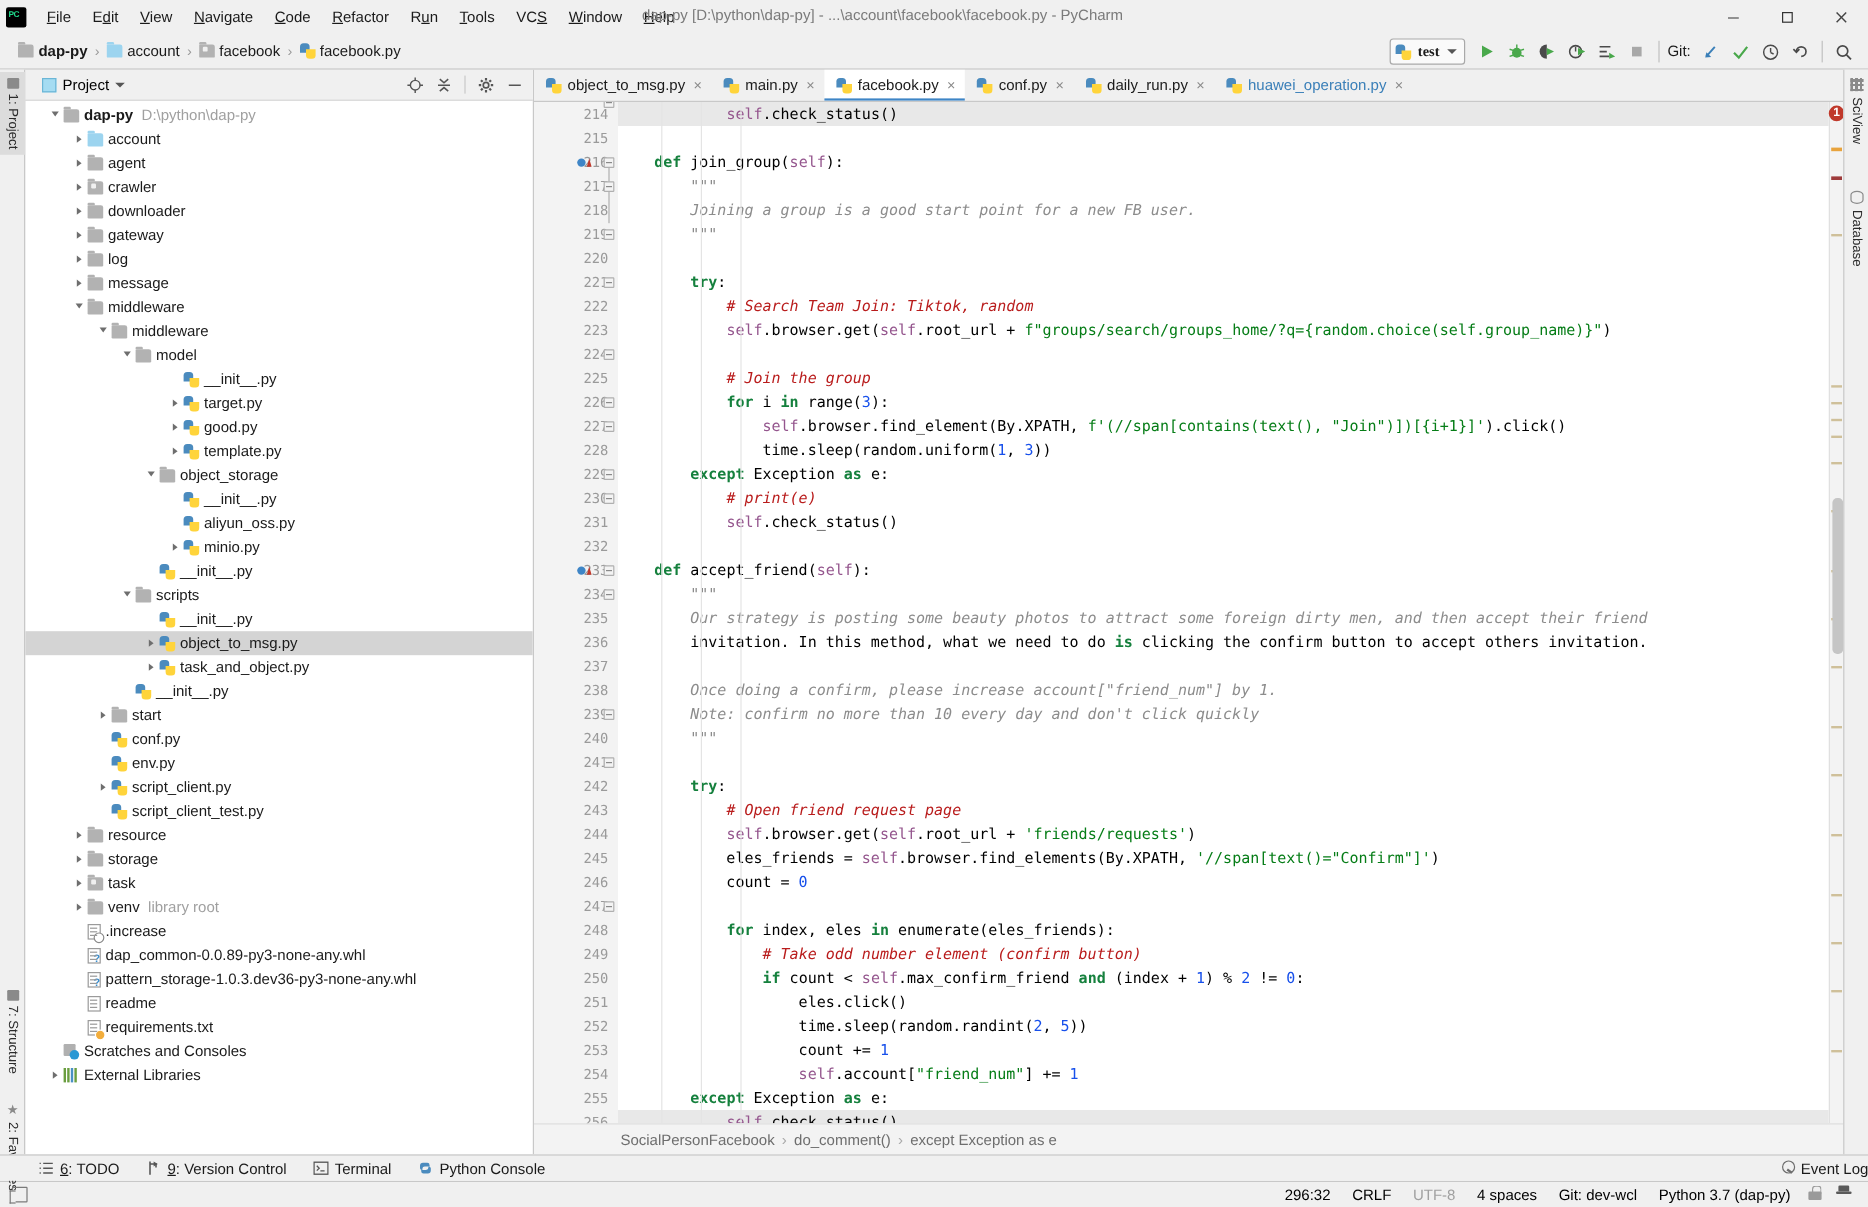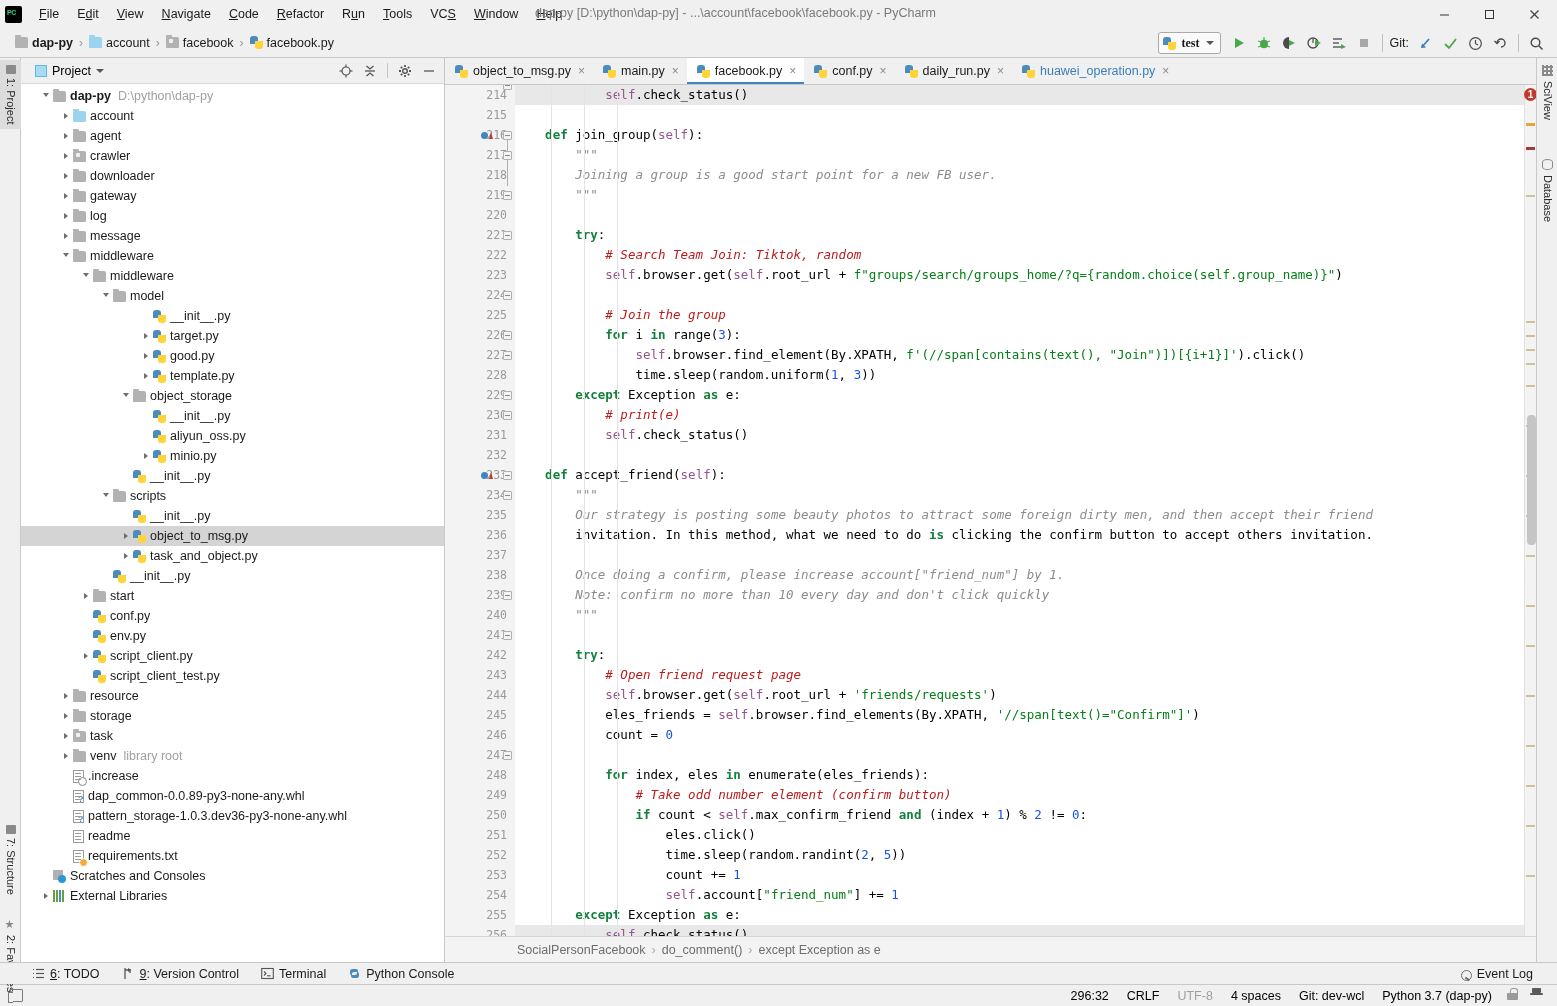--- a/index.html
+++ b/index.html
@@ -137,21 +137,21 @@
   .sv-ico{width:11px;height:11px;background:repeating-linear-gradient(90deg,#8a8a8a 0 2px,transparent 2px 4px),repeating-linear-gradient(0deg,#8a8a8a 0 2px,transparent 2px 4px);flex:0 0 auto;}
   .db-ico{width:11px;height:11px;border:1.5px solid #8a8a8a;border-radius:50% / 30%;flex:0 0 auto;}
 
   .err-badge { position:absolute; right:14px; top:3px; width:13px;height:13px;border-radius:50%;background:#c0392b;
                color:#fff;font-size:10px;display:flex;align-items:center;justify-content:center;font-weight:bold;}
 
   
   .toolwin { height:22px; background:#f0f0f0; border-top:1px solid #c8c8c8; display:flex; align-items:center; flex:0 0 22px; position:relative;}
   .tw-item { display:flex; align-items:center; gap:5px; padding:0 11px; font-size:12.5px; color:#1a1a1a;}
   .tw-item u { text-decoration:underline; }
-  .tw-right { margin-left:auto; display:flex; align-items:flex-end; padding-right:24px; gap:5px; font-size:12.5px; color:#1a1a1a;}
+  .tw-right { margin-left:auto; display:flex; align-items:flex-start; padding-right:0; gap:5px; font-size:12.5px; color:#1a1a1a;}
   .ev-circ { width:11px;height:11px;border:1.5px solid #6e6e6e;border-radius:50%; position:relative;}
   .ev-circ:after{content:"";position:absolute;left:3px;top:7px;width:5px;height:1.5px;background:#6e6e6e;transform:rotate(35deg);}
 
   .statusbar { height:22px; background:#f0f0f0; border-top:1px solid #c8c8c8; display:flex; align-items:center; flex:0 0 22px;}
   .sb-left { display:flex; align-items:center; padding-left:10px; }
   .sb-sq { width:13px;height:13px; border:1.5px solid #7a7a7a; border-radius:1px; position:relative;}
   .sb-sq:after{content:"";position:absolute;left:-3px;top:2px;width:4px;height:9px;border:1.5px solid #7a7a7a;border-right:none;background:#f0f0f0;}
   .sb-right { margin-left:auto; display:flex; align-items:center; gap:0; padding-right:8px; }
   .sb-i { padding:0 9px; font-size:12.5px; color:#000000; white-space:nowrap;}
   .sb-i.dim { color:#a0a0a0; }

